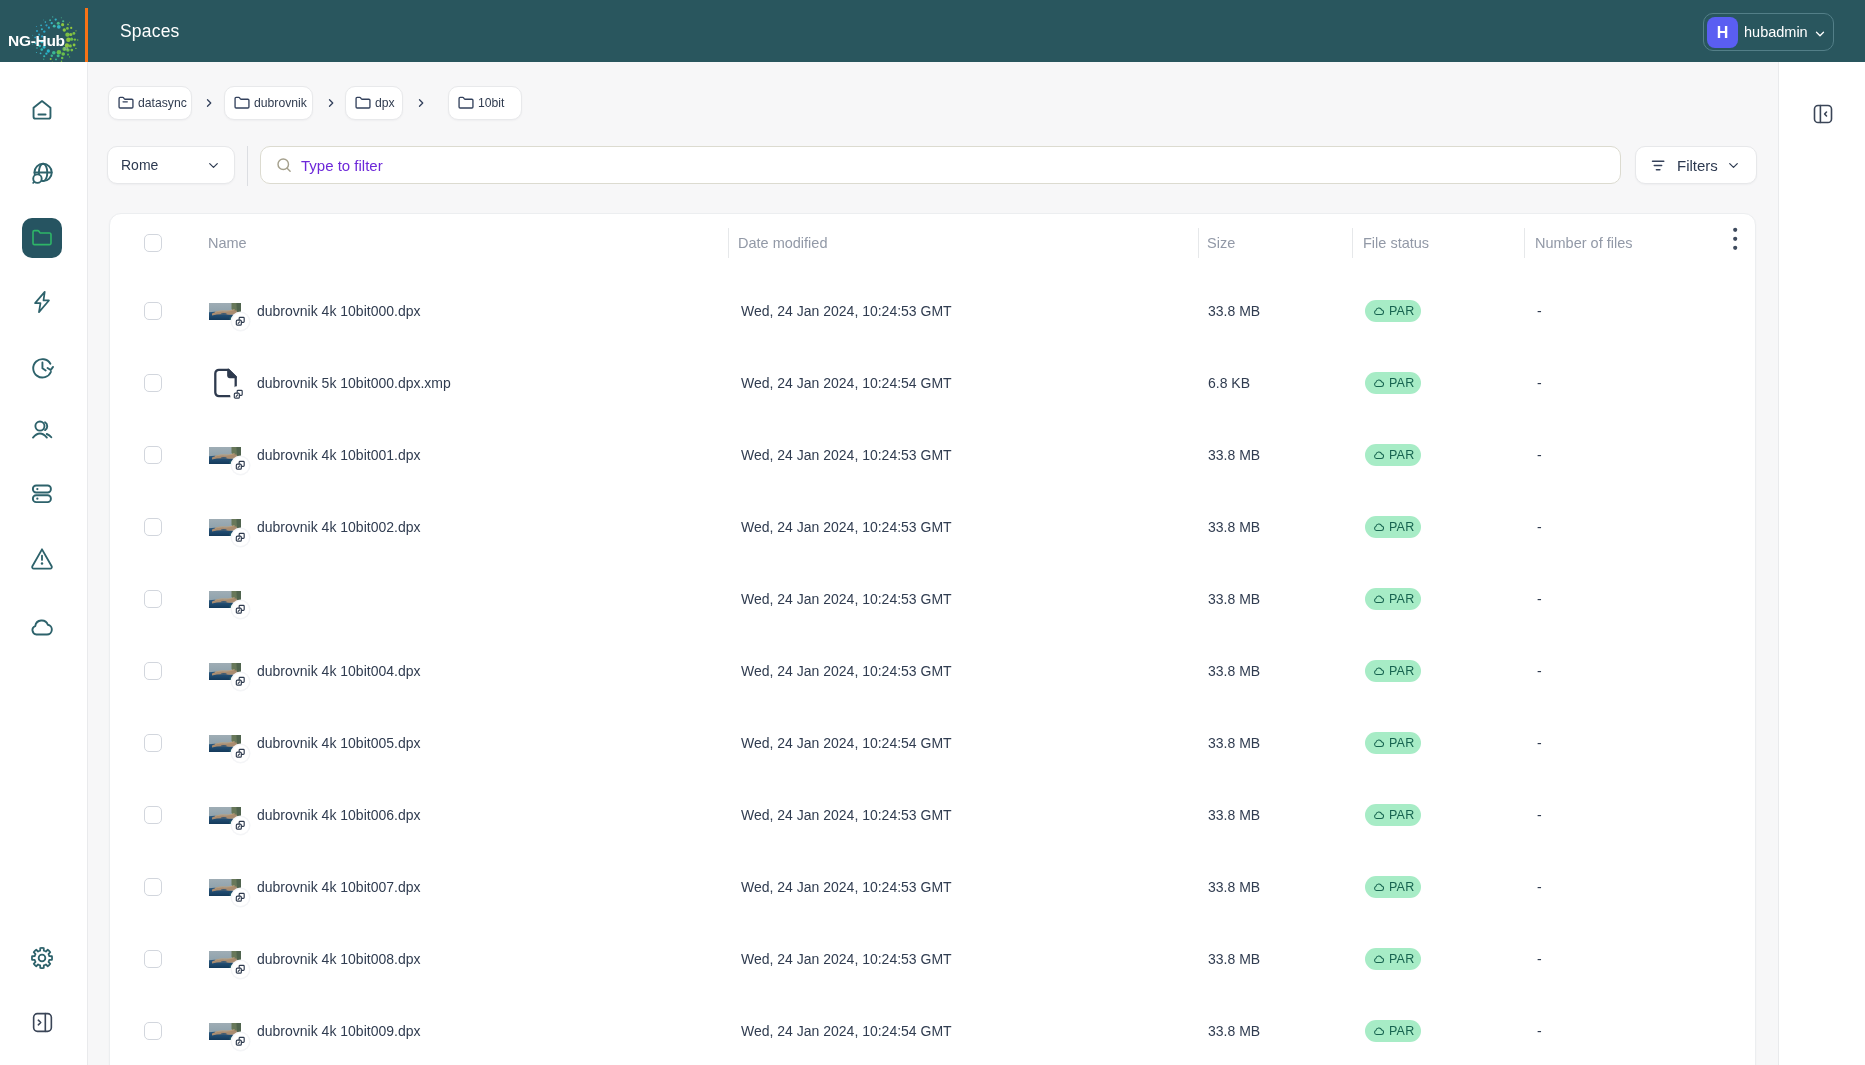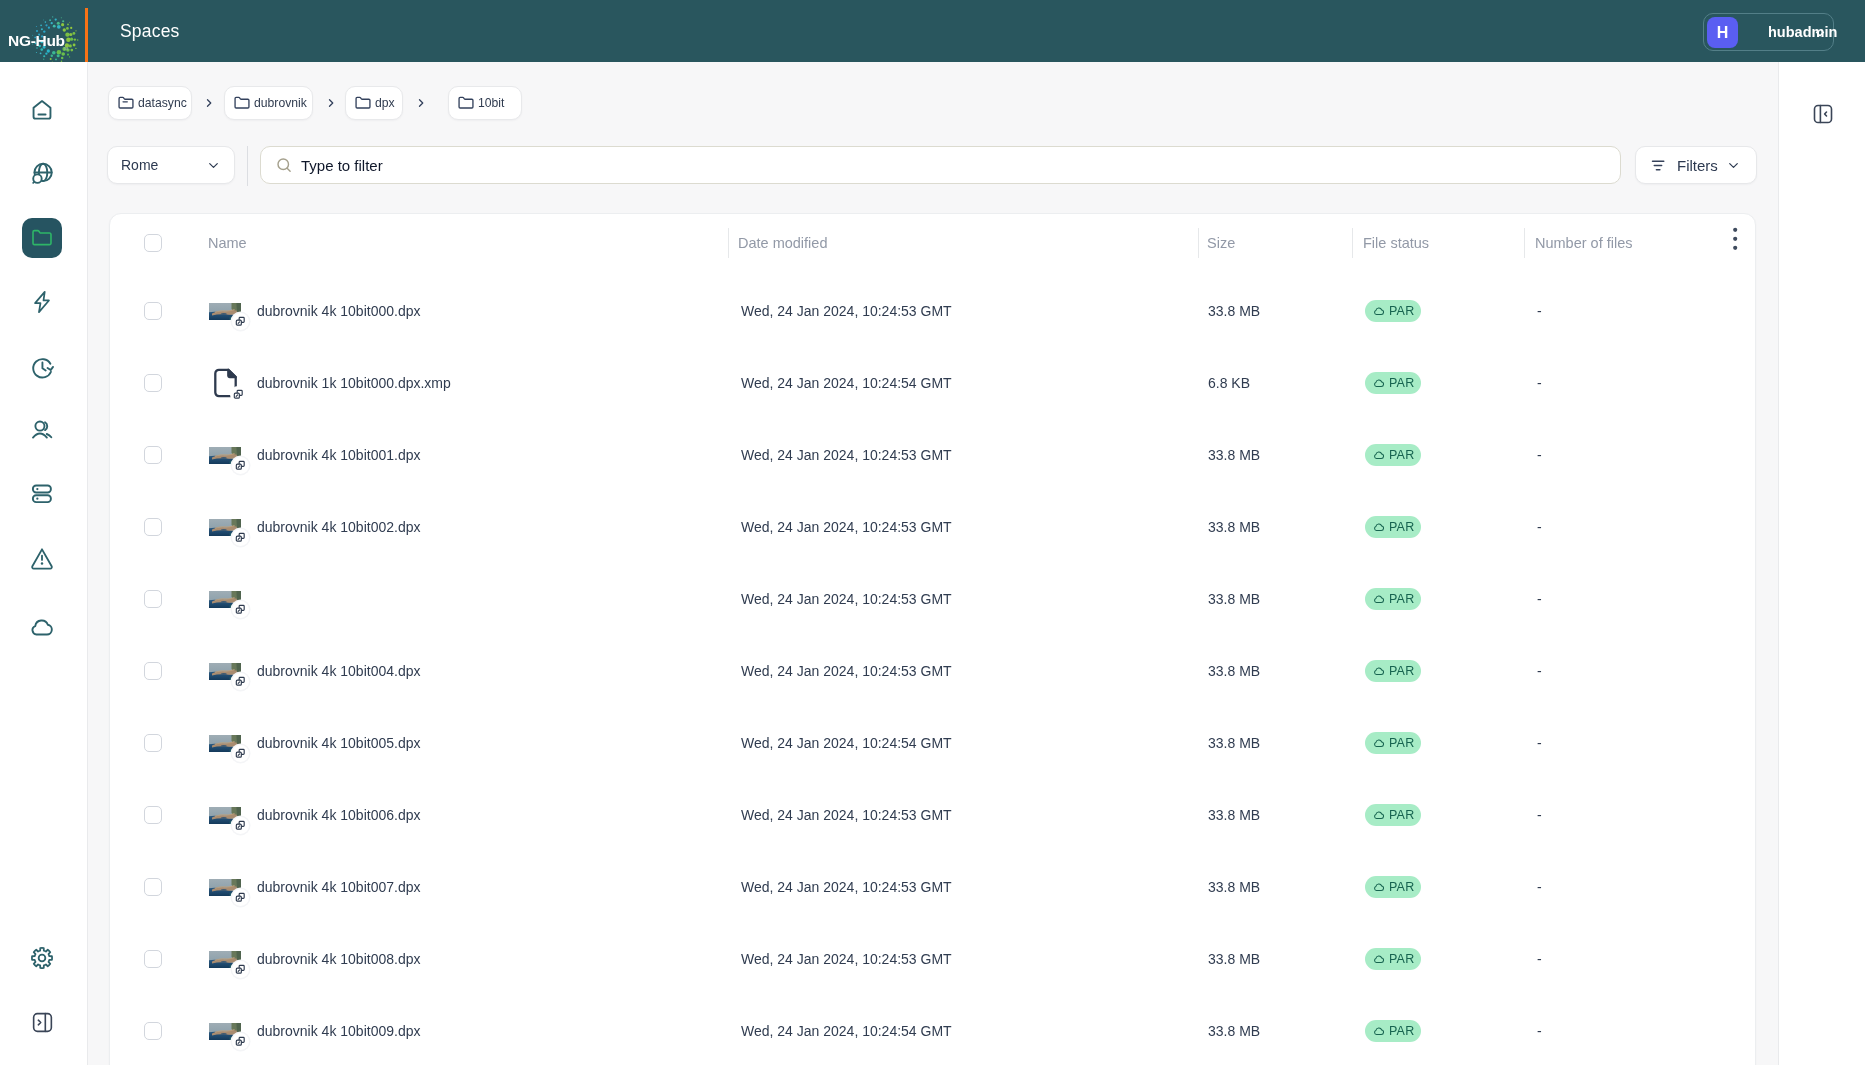--- a/index.html
+++ b/index.html
@@ -4,21 +4,21 @@
 <style>
   * { margin:0; padding:0; box-sizing:border-box; }
   html,body { width:1865px; height:1065px; }
   body { font-family:"Liberation Sans", sans-serif; background:#f7f7f8; position:relative; overflow:hidden; color:#303c50; }
   .abs { position:absolute; }
   .topbar { position:absolute; top:0; left:0; width:1865px; height:62px; background:#29565e; }
   .logoarea { position:absolute; left:0; top:0; width:88px; height:62px; border-right:3px solid #f97316;margin-top:8px; }
   .apptitle { position:absolute; left:120px; top:0; height:62px; line-height:63px; color:#ffffff; font-size:17.5px; font-weight:400; letter-spacing:.2px; }
   .userchip { position:absolute; left:1703px; top:13px; width:131px; height:38px; border:1px solid #537f88; border-radius:10px; }
   .avatar { position:absolute; left:3px; top:3px; width:31px; height:31px; border-radius:8px; background:#5a5ef2; color:#fff; font-size:16px; font-weight:700; text-align:center; line-height:31px; }
-  .uname { position:absolute; left:40px; top:0; height:36px; line-height:37px; color:#fff; font-size:14.5px; font-weight:700;margin-left:24px; }
+  .uname { position:absolute; left:40px; top:0; height:36px; line-height:37px; color:#fff; font-size:14.5px; font-weight:400; }
   .sidenav { position:absolute; top:62px; left:0; width:88px; height:1003px; background:#fff; border-right:1px solid #e9eaec; }
   .activebox { position:absolute; left:22px; top:156px; width:40px; height:40px; border-radius:10px; background:#265461; }
   .rightrail { position:absolute; top:62px; left:1778px; width:87px; height:1003px; background:#fff; border-left:1px solid #e9eaec; }
   .crumb { position:absolute; top:86px; height:34px; background:#fff; border:1px solid #e8e9eb; border-radius:10px; box-shadow:0 1px 2px rgba(16,24,40,.04); display:flex; align-items:center; padding-left:9px; font-size:12.2px; color:#303c50; }
   .crumb svg { margin-right:4px; flex:none; }
   .crumbsep { position:absolute; top:97px; }
   .chip { position:absolute; top:146px; height:38px; background:#fff; border:1px solid #e7e8ea; border-radius:10px; box-shadow:0 1px 2px rgba(16,24,40,.04); }
   .vdivide { position:absolute; left:247px; top:146px; width:1px; height:40px; background:#dcdee2; }
   .card { position:absolute; left:109px; top:213px; width:1647px; height:920px; background:#fff; border:1px solid #eceef0; border-radius:12px; box-shadow:0 1px 2px rgba(16,24,40,.04); }
   .cb { position:absolute; left:34px; width:18px; height:18px; border:1.5px solid #d2d6dd; border-radius:5px; background:#fff; }
@@ -226,21 +226,21 @@
 <div class="abs" style="left:121px;top:146px;height:38px;line-height:39px;font-size:14px;font-weight:400;color:#2c3950">Rome</div>
 <svg class="abs" style="left:207px;top:159px" width="13" height="13" viewBox="0 0 24 24" fill="none" stroke="#2c3950" stroke-width="2.2" stroke-linecap="round" stroke-linejoin="round">
     <path d="M5 8.5l7 7 7-7"></path>
   </svg>
 <div class="vdivide"></div>
 <div class="chip" style="left:260px;width:1361px;border-color:#dcdbd0;box-shadow:none"></div>
 <svg class="abs" style="left:275px;top:156px" width="18" height="18" viewBox="0 0 24 24" fill="none" stroke="#a5a08d" stroke-width="1.9" stroke-linecap="round">
     <circle cx="11" cy="11" r="7"></circle>
     <path d="m16.2 16.2 4 4"></path>
   </svg>
-<div class="abs" style="left:301px;top:146px;height:38px;line-height:39px;font-size:15px;color:#0f172a">Type to filter</div>
+<div class="abs" style="left:301px;top:146px;height:38px;line-height:39px;font-size:15px;color:#6d28d9">Type to filter</div>
 <div class="chip" style="left:1635px;width:122px"></div>
 <svg class="abs" style="left:1650px;top:157px" width="17" height="17" viewBox="0 0 24 24" fill="none" stroke="#35415a" stroke-width="2" stroke-linecap="round">
     <path d="M3.5 6h16M6 12h10.5M9 18h5"></path>
   </svg>
 <div class="abs" style="left:1677px;top:146px;height:38px;line-height:39px;font-size:15px;color:#2c3950">Filters</div>
 <svg class="abs" style="left:1727px;top:159px" width="13" height="13" viewBox="0 0 24 24" fill="none" stroke="#2c3950" stroke-width="2.2" stroke-linecap="round" stroke-linejoin="round">
     <path d="M5 8.5l7 7 7-7"></path>
   </svg>
 
 <div class="card">
@@ -305,21 +305,21 @@
       <div class="docwrap"><svg width="25" height="30" viewBox="0 0 25 30" fill="none" stroke="#2e3a4e" stroke-width="2.3" stroke-linecap="round" stroke-linejoin="round">
           <path d="M15.3 1.8H5.9a3.6 3.6 0 0 0-3.6 3.6v19.2a3.6 3.6 0 0 0 3.6 3.6h13.2a3.6 3.6 0 0 0 3.6-3.6V9z"></path>
           <path d="M15.3 1.8v5.8a1.4 1.4 0 0 0 1.4 1.4h6z" fill="#2e3a4e"></path>
         </svg><div class="badge2">
           <svg width="10.5" height="10.5" viewBox="0 0 24 24" fill="none" stroke="#2e3a4e" stroke-width="2.6" stroke-linecap="round" stroke-linejoin="round">
             <rect x="9.5" y="3" width="11.5" height="11.5" rx="2"></rect>
             <rect x="3" y="9.5" width="11.5" height="11.5" rx="2.4" fill="#ffffff"></rect>
             <path d="m7.2 16.8 3.4-3.4"></path>
           </svg>
         </div></div>
-      <div class="fname">dubrovnik 1k 10bit000.dpx.xmp</div>
+      <div class="fname">dubrovnik 5k 10bit000.dpx.xmp</div>
       <div class="fdate">Wed, 24 Jan 2024, 10:24:54 GMT</div>
       <div class="fsize">6.8 KB</div>
       <div class="pill">
         <svg width="12" height="12" viewBox="0 0 24 24" fill="none" stroke="#176450" stroke-width="2.1" stroke-linecap="round" stroke-linejoin="round">
           <path d="M6.9 18.9h9.7a4.5 4.5 0 0 0 .77-8.93 6 6 0 0 0-11.6 1.12A4.05 4.05 0 0 0 6.9 18.9z"></path>
         </svg>
         <span>PAR</span>
       </div>
       <div class="fnum">-</div>
     </div>

